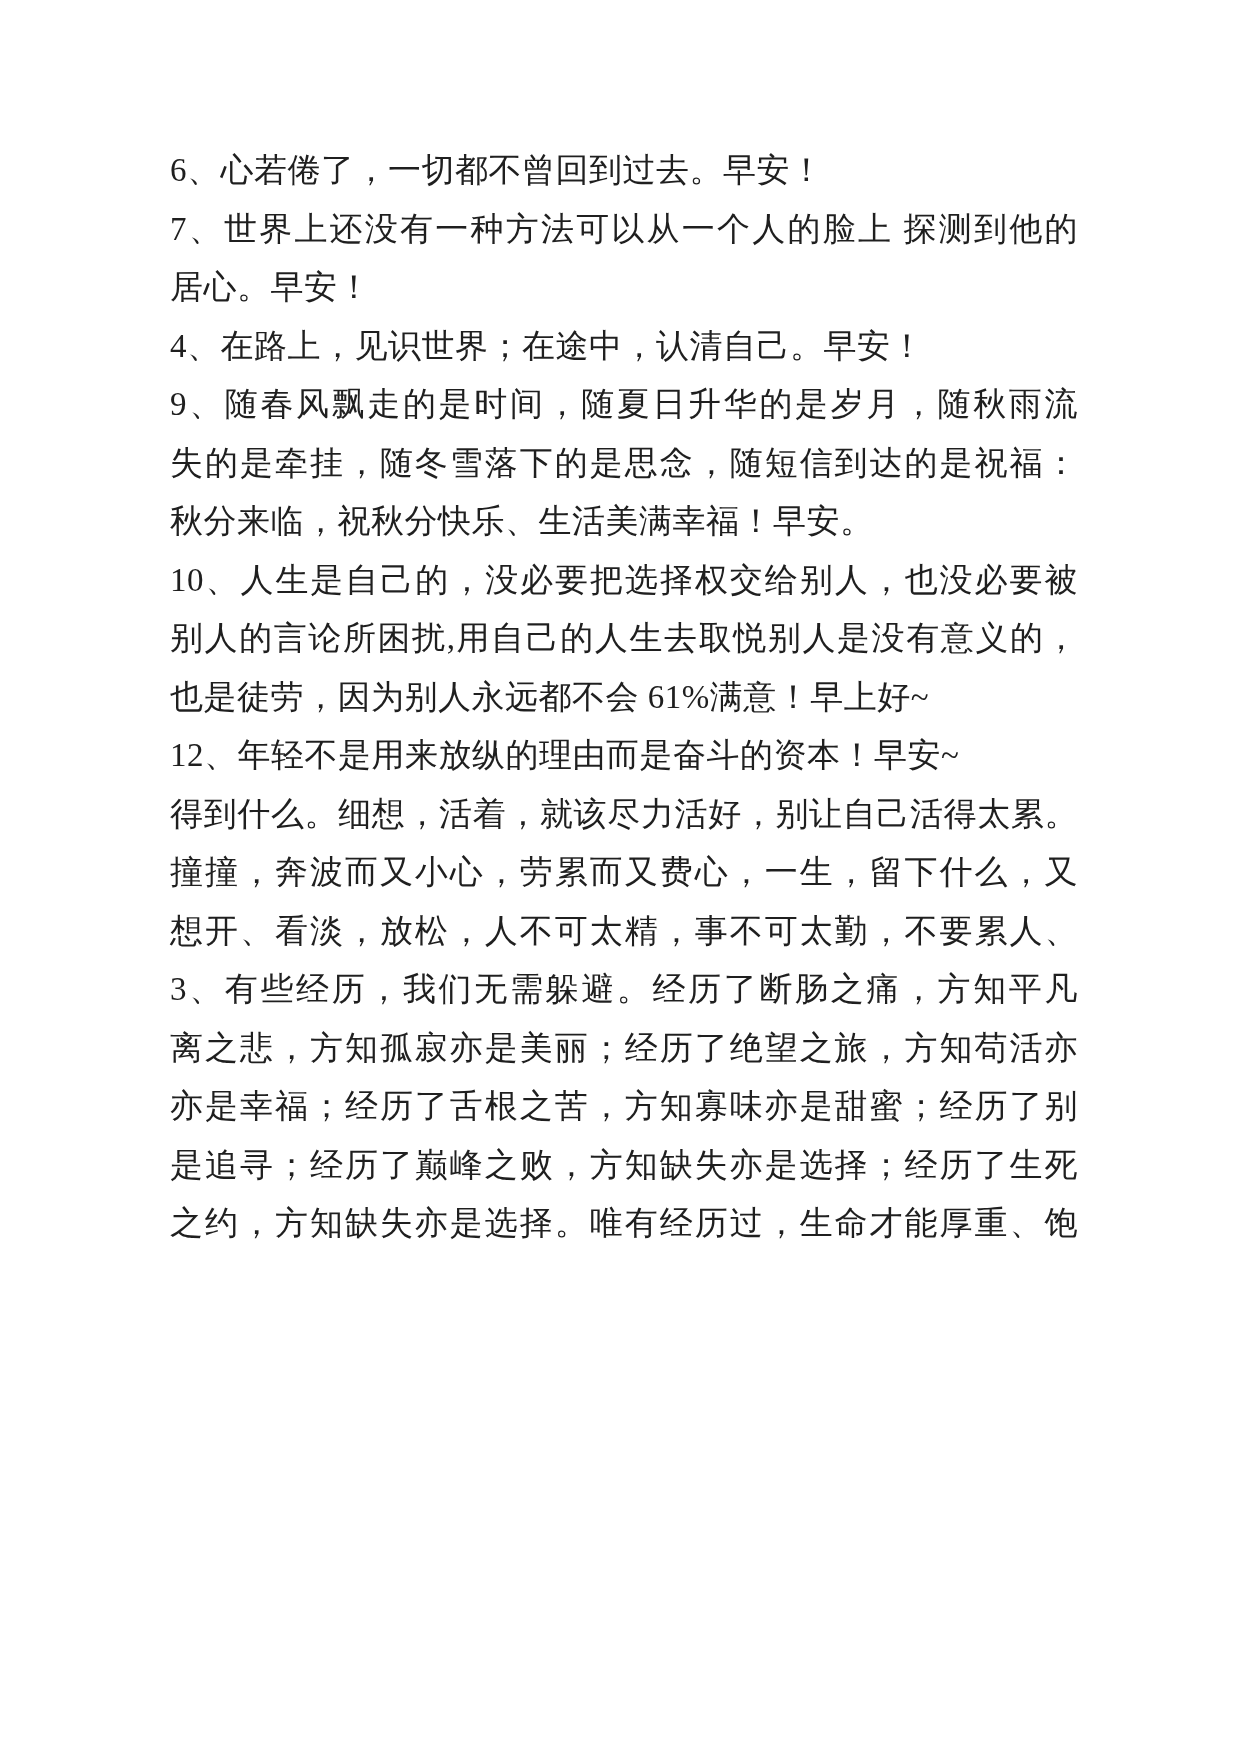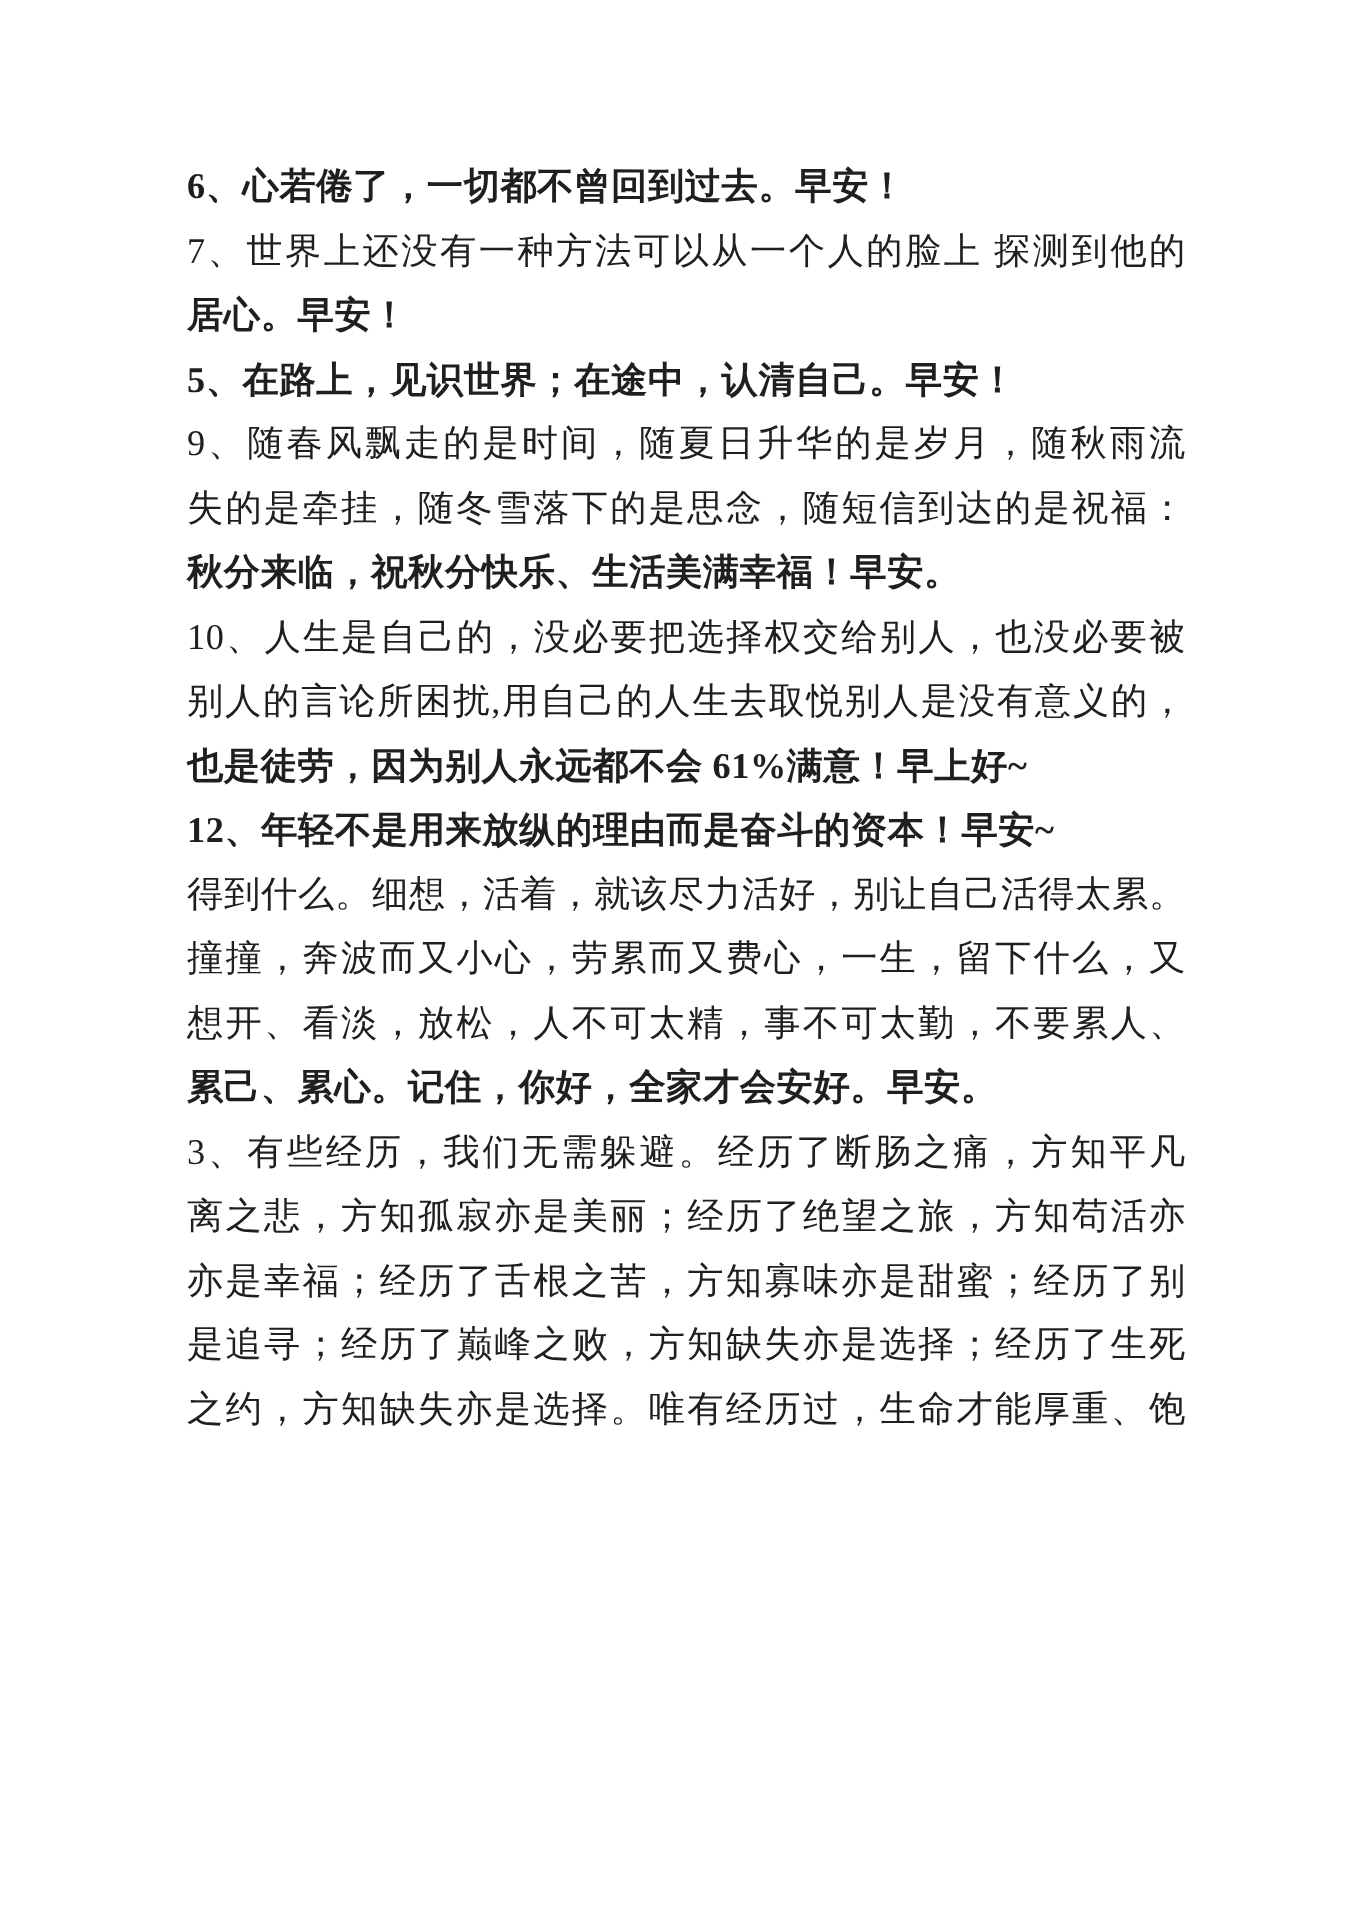--- a/index.html
+++ b/index.html
@@ -34,40 +34,39 @@
     font-size: 33px;
     line-height: 58.5px;
     color: #1f1f1f;
     text-align: justify;
     text-align-last: justify;
     letter-spacing: 0.5px;
   }
   .ln.end {
     text-align: center;
     text-align-last: left;
-    font-weight: bold;
   }
 </style>
 </head>
 <body>
 
 <div class="page">
   <div class="text-block">
 
     <p class="para">
       <span class="ln end">6、心若倦了，一切都不曾回到过去。早安！</span>
     </p>
 
     <p class="para">
       <span class="ln">7、世界上还没有一种方法可以从一个人的脸上 探测到他的</span>
       <span class="ln end">居心。早安！</span>
     </p>
 
     <p class="para">
-      <span class="ln end">5、在路上，见识世界；在途中，认清自己。早安！</span>
+      <span class="ln end">4、在路上，见识世界；在途中，认清自己。早安！</span>
     </p>
 
     <p class="para">
       <span class="ln">9、随春风飘走的是时间，随夏日升华的是岁月，随秋雨流</span>
       <span class="ln">失的是牵挂，随冬雪落下的是思念，随短信到达的是祝福：</span>
       <span class="ln end">秋分来临，祝秋分快乐、生活美满幸福！早安。</span>
     </p>
 
     <p class="para">
       <span class="ln">10、人生是自己的，没必要把选择权交给别人，也没必要被</span>
@@ -77,21 +76,20 @@
 
 
     <p class="para">
       <span class="ln end">12、年轻不是用来放纵的理由而是奋斗的资本！早安~</span>
     </p>
 
     <p class="para">
       <span class="ln">得到什么。细想，活着，就该尽力活好，别让自己活得太累。</span>
       <span class="ln">撞撞，奔波而又小心，劳累而又费心，一生，留下什么，又</span>
       <span class="ln">想开、看淡，放松，人不可太精，事不可太勤，不要累人、</span>
-      <span class="ln end">累己、累心。记住，你好，全家才会安好。早安。</span>
     </p>
 
     <p class="para">
       <span class="ln">3、有些经历，我们无需躲避。经历了断肠之痛，方知平凡</span>
       <span class="ln">离之悲，方知孤寂亦是美丽；经历了绝望之旅，方知苟活亦</span>
       <span class="ln">亦是幸福；经历了舌根之苦，方知寡味亦是甜蜜；经历了别</span>
       <span class="ln">是追寻；经历了巅峰之败，方知缺失亦是选择；经历了生死</span>
       <span class="ln">之约，方知缺失亦是选择。唯有经历过，生命才能厚重、饱</span>
     </p>
 

